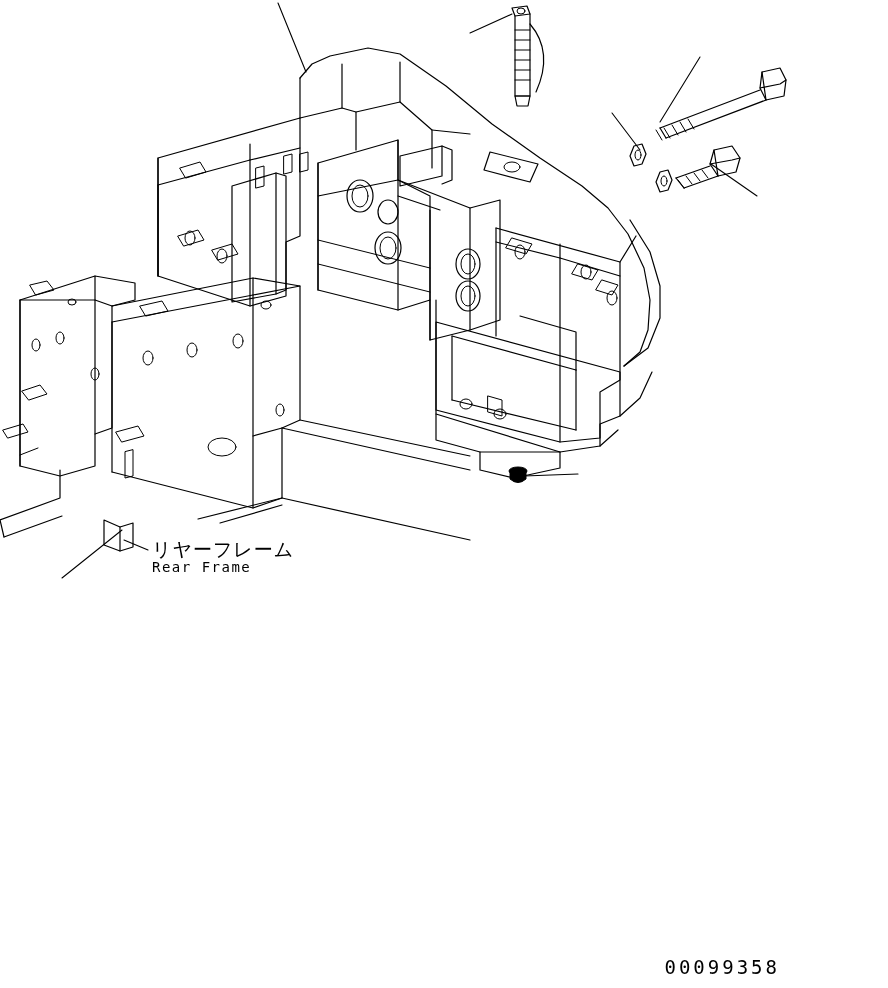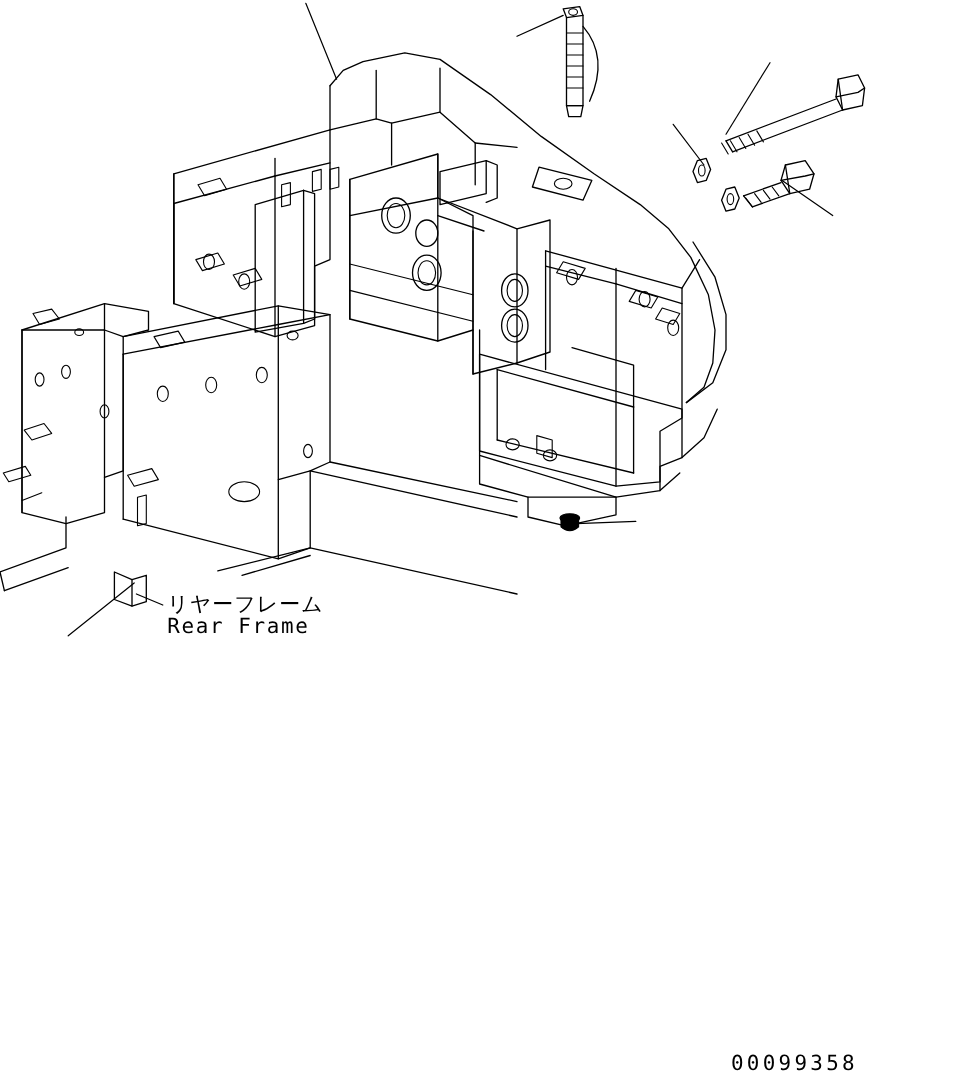--- a/index.html
+++ b/index.html
@@ -62,21 +62,21 @@
     white-space: nowrap;
   }
   .label-jp {
     font-family: "DejaVu Sans", sans-serif;
     font-size: 19px;
     letter-spacing: 1px;
     color: #000000;
   }
   .label-en {
     font-family: "DejaVu Sans Mono", monospace;
-    font-size: 19px;
+    font-size: 14px;
     letter-spacing: 1.5px;
     color: #000000;
   }
   .drawing-number {
     position: absolute;
     right: 16px;
     bottom: 10px;
     font-family: "DejaVu Sans Mono", monospace;
     font-size: 19px;
     letter-spacing: 3px;

